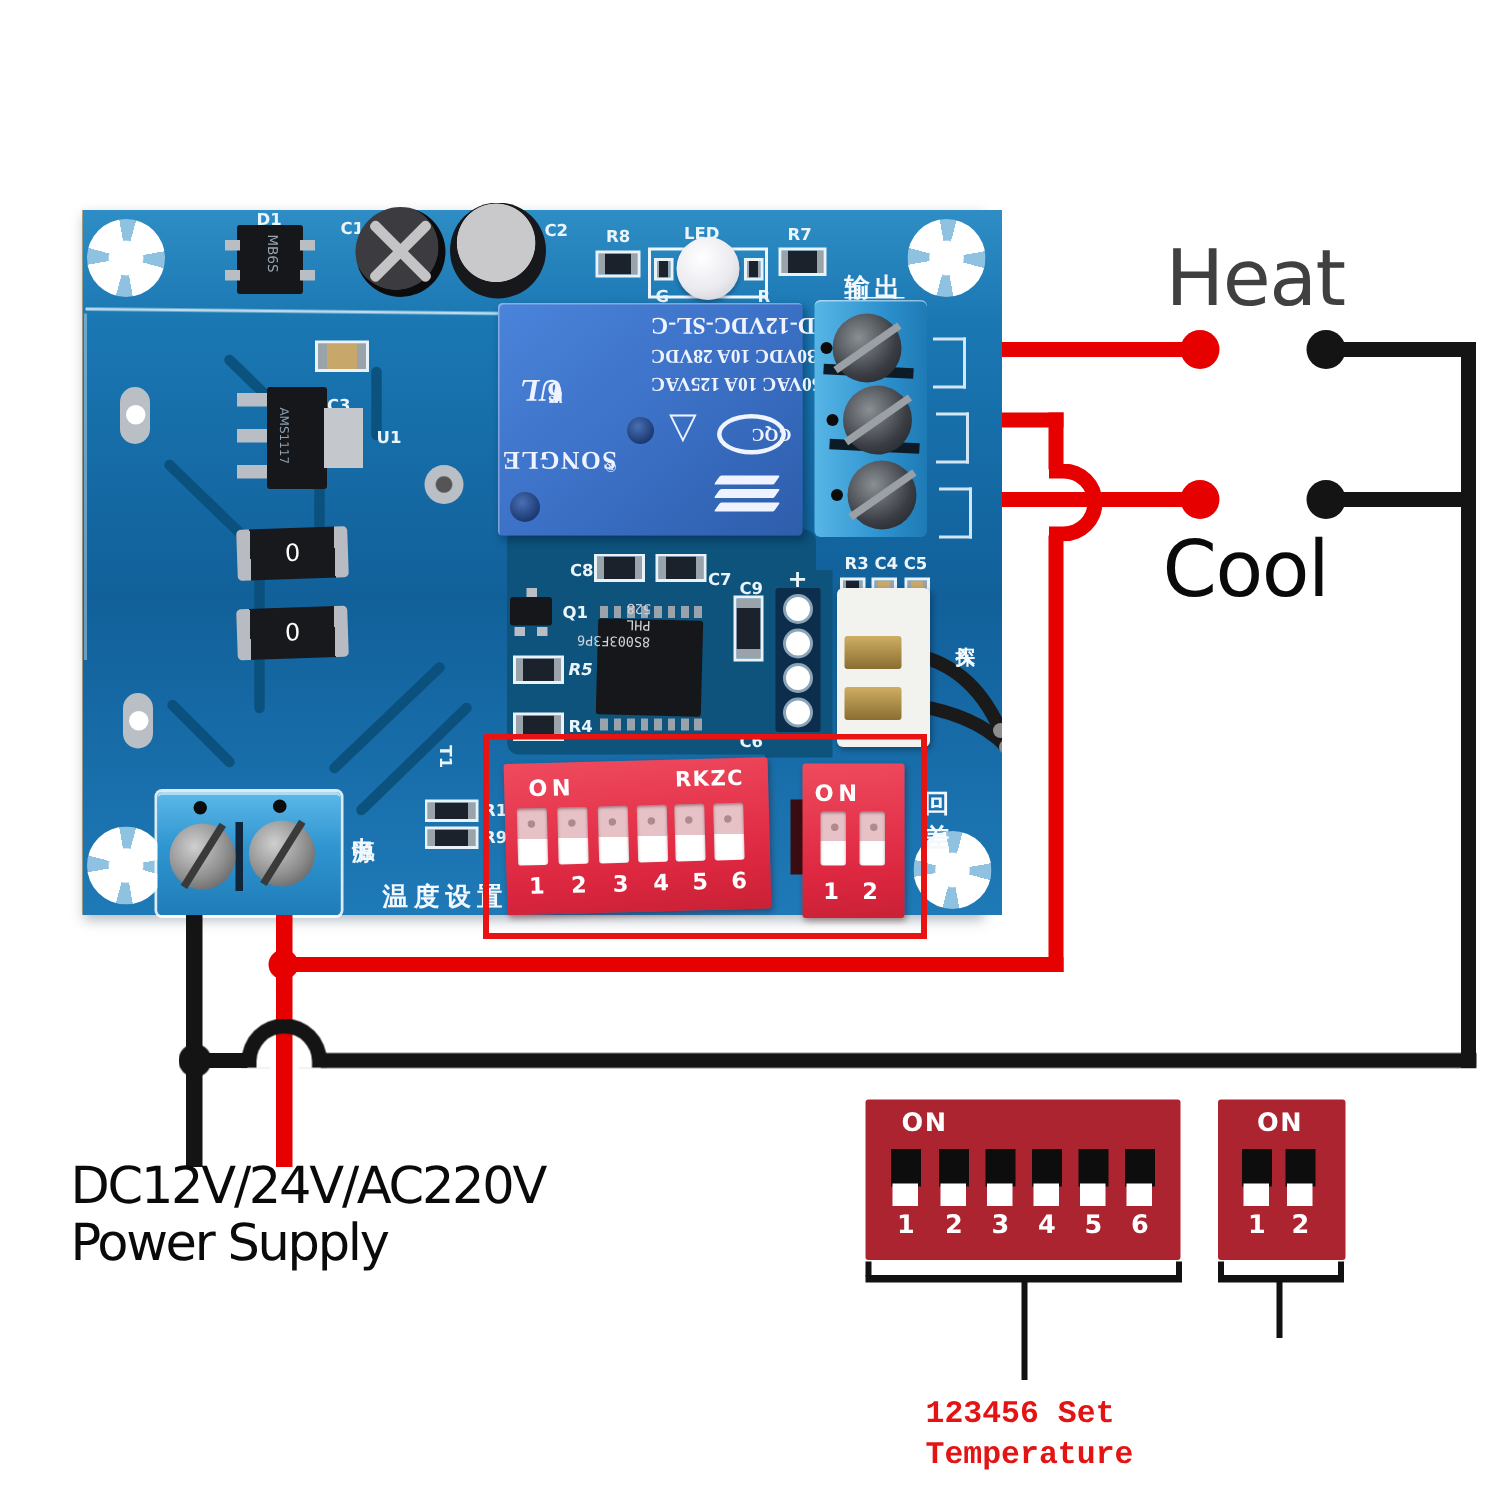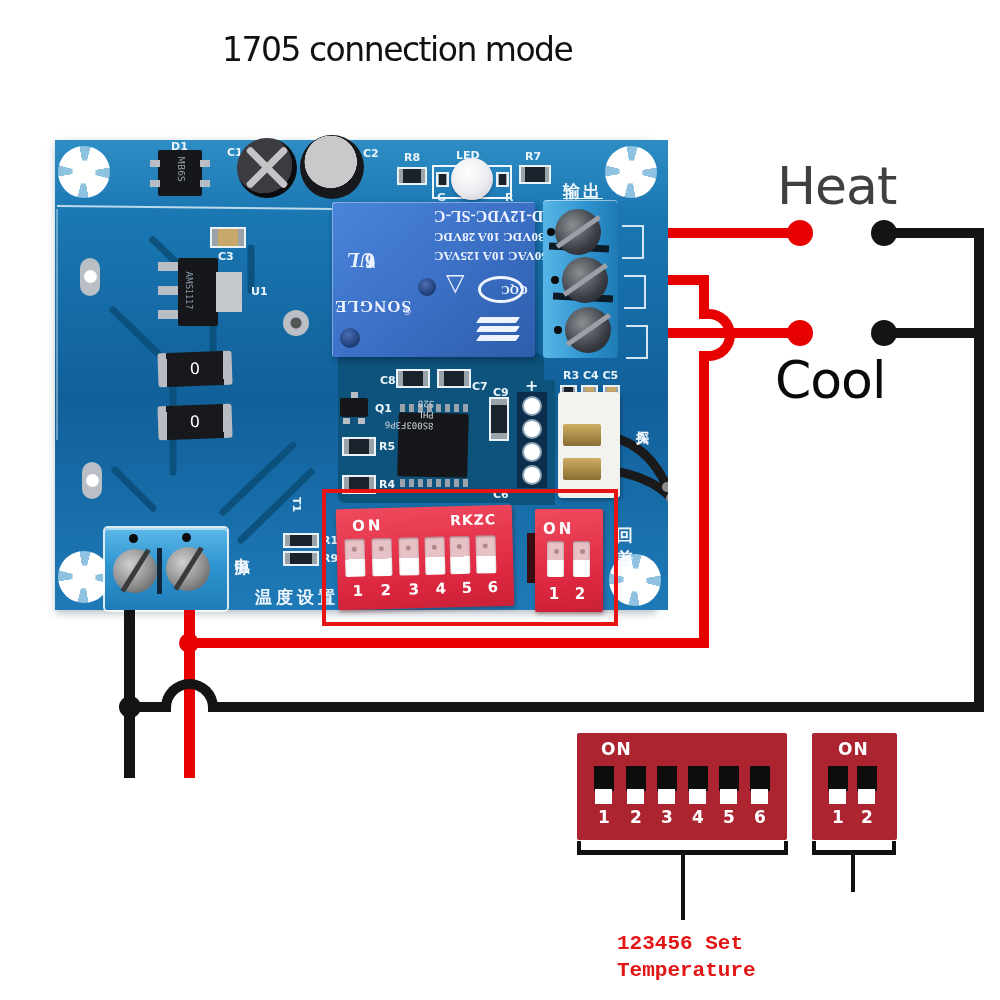--- a/index.html
+++ b/index.html
@@ -96,21 +96,20 @@
   .bk{position:absolute;background:#111;}
 
   .redbox{left:322px;top:489px;width:296px;height:137px;box-sizing:border-box;border:4px solid #e81414;}
   .cjk{font-family:"DejaVu Sans","Liberation Sans",sans-serif;}
 </style>
 </head>
 <body>
 
 <div class="canvas">
 
-  <div class="abs title">1705 connection mode</div>
 
   <div class="abs board">
     <svg width="613" height="470" viewBox="0 0 613 470" style="left:0;top:0;">
       <defs>
         <linearGradient id="bgb" x1="0" y1="0" x2="0" y2="1">
           <stop offset="0" stop-color="#2f8dc5"></stop>
             <stop offset="0.16" stop-color="#1a77b2"></stop>
           <stop offset="0.55" stop-color="#11609a"></stop>
             <stop offset="1" stop-color="#1e7ab7"></stop>
         </linearGradient>
@@ -223,21 +222,21 @@
       <div class="screw dark" style="left:22px;top:107px;width:46px;height:46px;"></div>
       <div style="left:4px;top:28px;width:8px;height:8px;border-radius:50%;background:#0c0c0c;"></div>
       <div style="left:8px;top:76px;width:8px;height:8px;border-radius:50%;background:#0c0c0c;"></div>
       <div style="left:11px;top:126px;width:8px;height:8px;border-radius:50%;background:#0c0c0c;"></div>
     </div>
     <div class="obracket" style="left:567px;top:85px;"></div>
     <div class="obracket" style="left:569px;top:135px;"></div>
     <div class="obracket" style="left:571px;top:185px;"></div>
 
     <div class="smd tan" style="left:155px;top:87px;width:36px;height:21px;"></div>
-    <span class="ref" style="left:163px;top:110px;">C3</span>
+    <span class="ref" style="left:163px;top:124px;">C3</span>
     <div class="pin" style="left:103px;top:122px;width:20px;height:9px;"></div>
     <div class="pin" style="left:103px;top:146px;width:20px;height:9px;"></div>
     <div class="pin" style="left:103px;top:170px;width:20px;height:9px;"></div>
     <div class="chip" style="left:123px;top:118px;width:40px;height:68px;">
       <span class="flip" style="position:absolute;left:-8px;top:28px;font-size:8px;color:#8fa0b0;transform:rotate(90deg);">AMS1117</span>
     </div>
     <div class="pin" style="left:161px;top:132px;width:26px;height:40px;background:#c4c8cc;"></div>
     <span class="ref" style="left:196px;top:145px;">U1</span>
 
     <div style="left:25px;top:118px;width:20px;height:38px;border-radius:10px;background:#b9bfc5;"></div>
@@ -280,21 +279,21 @@
     <div class="chip" style="left:343px;top:273px;width:70px;height:64px;transform:rotate(1.5deg);text-align:center;">
       <span class="flip" style="position:relative;display:inline-block;transform:rotate(180deg);margin-top:6px;
             font-family:'DejaVu Sans Mono',monospace;color:#cfd4da;font-size:9px;line-height:11px;">
         <span>8S003F3P6</span><br>
         <span>PHL 528</span>
       </span>
     </div>
     <div style="left:345px;top:339px;width:68px;height:8px;
          background:repeating-linear-gradient(90deg,#9aa2ac 0 5px, transparent 5px 9px);"></div>
     <div class="smd" style="left:287px;top:297px;width:34px;height:19px;"></div>
-    <span class="ref" style="left:324px;top:300px;">R5</span>
+    <span class="ref" style="left:324px;top:300px;font-style:italic;">R5</span>
     <div class="smd" style="left:287px;top:335px;width:34px;height:19px;"></div>
     <span class="ref" style="left:324px;top:338px;">R4</span>
 
     <span class="ref" style="left:508px;top:229px;">R3 C4 C5</span>
     <div class="smd" style="left:505px;top:245px;width:17px;height:14px;"></div>
     <div class="smd tan" style="left:526px;top:245px;width:17px;height:14px;"></div>
     <div class="smd tan" style="left:548px;top:245px;width:17px;height:14px;"></div>
     <div class="smd" style="left:505px;top:262px;width:17px;height:14px;"></div>
     <div class="smd" style="left:526px;top:262px;width:17px;height:14px;"></div>
 
@@ -368,20 +367,24 @@
 
   <div class="dot red" style="left:787px;top:220px;width:26px;height:26px;"></div>
   <div class="dot red" style="left:787px;top:320px;width:26px;height:26px;"></div>
   <div class="dot black" style="left:871px;top:220px;width:26px;height:26px;"></div>
   <div class="dot black" style="left:871px;top:320px;width:26px;height:26px;"></div>
   <div class="dot red" style="left:179px;top:633px;width:20px;height:20px;"></div>
   <div class="dot black" style="left:119px;top:696px;width:22px;height:22px;"></div>
 
   <div class="abs heat">Heat</div>
   <div class="abs cool">Cool</div>
+  <div class="abs supply">
+    <div>DC12V/24V/AC220V</div>
+    <div>Power Supply</div>
+  </div>
 
   <div class="dipL" style="left:577px;top:733px;width:210px;height:107px;">
     <span style="position:absolute;left:24px;top:6px;font-size:17px;letter-spacing:1px;">ON</span>
     <div class="lswB" style="left:17px;top:33px;"></div>
       <div class="lswW" style="left:18px;top:56px;"></div>
     <div class="lswB" style="left:49px;top:33px;"></div>
       <div class="lswW" style="left:50px;top:56px;"></div>
     <div class="lswB" style="left:80px;top:33px;"></div>
       <div class="lswW" style="left:81px;top:56px;"></div>
     <div class="lswB" style="left:111px;top:33px;"></div>

